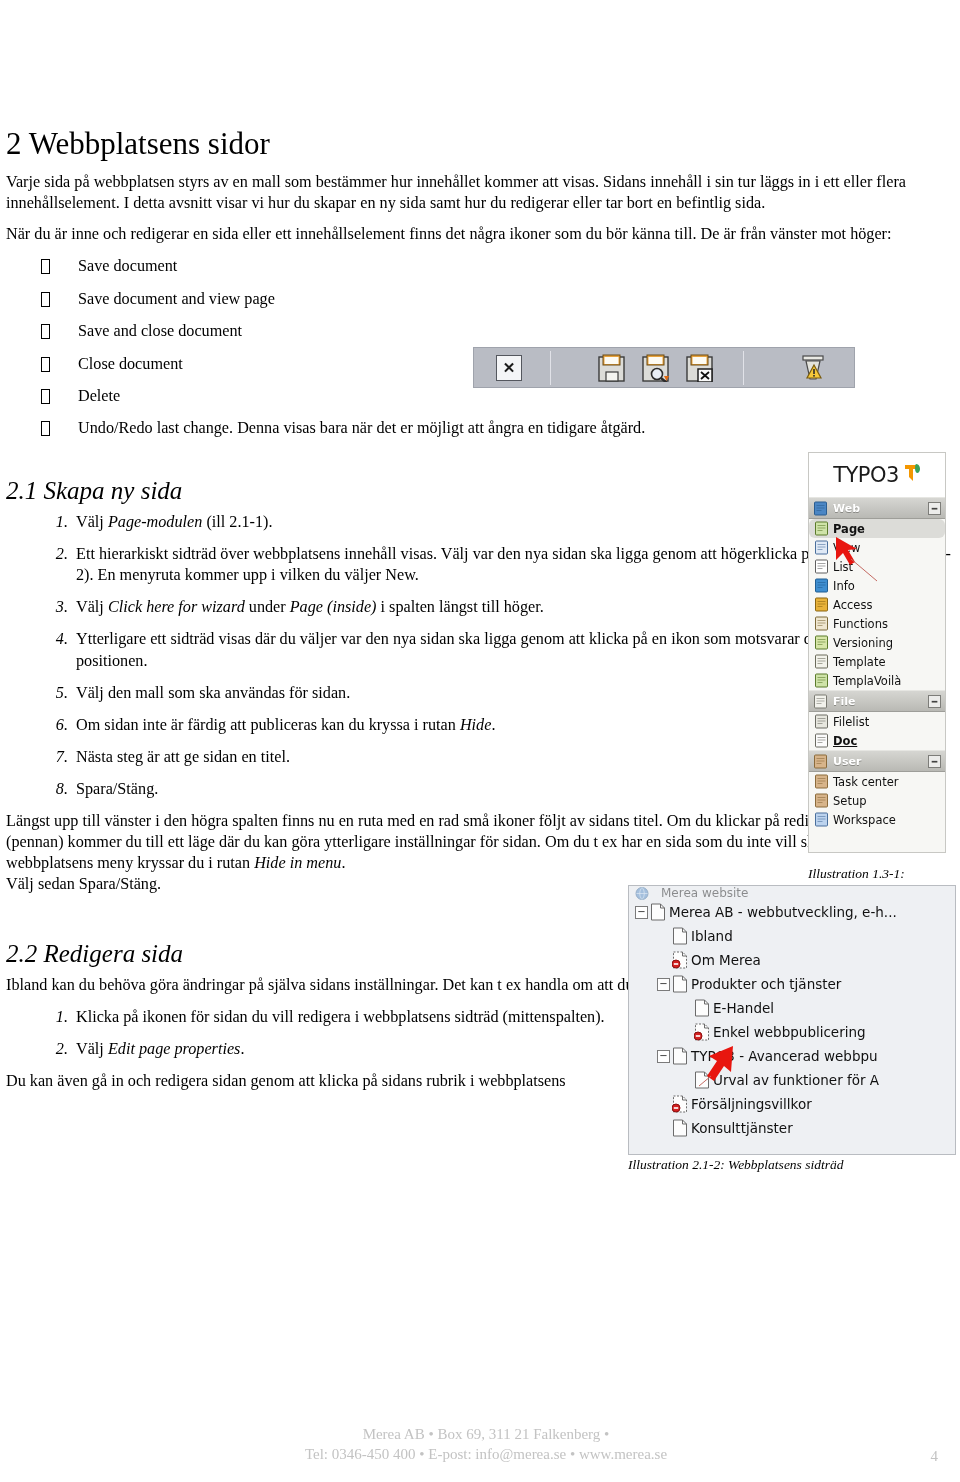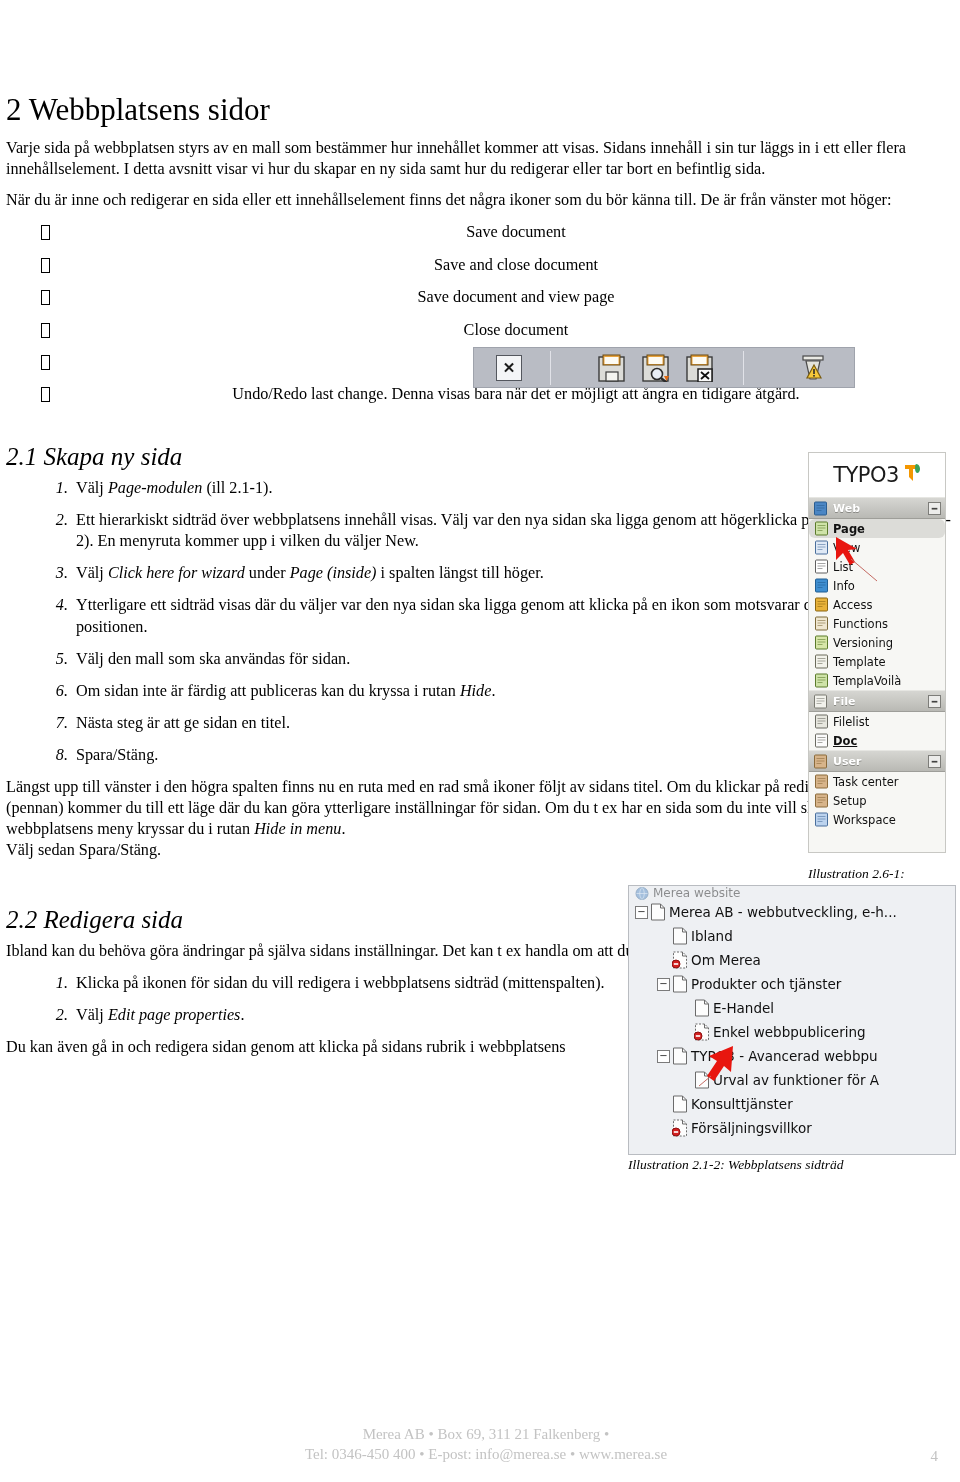--- a/index.html
+++ b/index.html
@@ -8,38 +8,38 @@
     font-family:"Liberation Serif","DejaVu Serif",serif;
     color:#000;position:relative;overflow:hidden;
   }
   .page{position:relative;width:960px;height:1482px;}
 
   
   .logo{position:absolute;left:6px;top:6px;width:240px;height:60px;}
   .logo svg{display:block;}
 
   
-  .content{position:absolute;left:6px;top:94px;width:948px;}
+  .content{position:absolute;left:6px;top:128px;width:948px;}
 
   h1.doc-h1{
     font-size:31px;font-weight:normal;margin:0 0 11px 0;
     letter-spacing:0px;line-height:1.05;
   }
   h2.doc-h2{
     font-size:25px;font-style:italic;font-weight:normal;
     margin:0 0 8px 0;line-height:1.1;
   }
   p.body{
     font-size:16.2px;line-height:1.295;margin:0 0 11px 0;text-align:left;
   }
   p.body.tight{margin-bottom:0;}
   .i{font-style:italic;}
 
   
-  ul.tofu{list-style:none;margin:0 0 0 0;padding:0;text-align:center;}
+  ul.tofu{list-style:none;margin:0 0 0 0;padding:0;}
   ul.tofu li{
     position:relative;font-size:16.2px;line-height:1.32;
     padding-left:72px;margin-bottom:11px;
   }
   ul.tofu li .box{
     position:absolute;left:35px;top:3px;
     width:7px;height:13px;border:1px solid #000;
   }
 
   
@@ -141,22 +141,22 @@
 
 
   <div class="content">
     <h1 class="doc-h1">2 Webbplatsens sidor</h1>
 
     <p class="body">Varje sida på webbplatsen styrs av en mall som bestämmer hur innehållet kommer att visas. Sidans innehåll i sin tur läggs in i ett eller flera innehållselement. I detta avsnitt visar vi hur du skapar en ny sida samt hur du redigerar eller tar bort en befintlig sida.</p>
     <p class="body">När du är inne och redigerar en sida eller ett innehållselement finns det några ikoner som du bör känna till. De är från vänster mot höger:</p>
 
     <ul class="tofu" id="icon-list">
         <li><span class="box"></span><span>Save document</span></li>
+        <li><span class="box"></span><span>Save document and view page</span></li>
         <li><span class="box"></span><span>Save and close document</span></li>
-        <li><span class="box"></span><span>Save document and view page</span></li>
         <li><span class="box"></span><span>Close document</span></li>
         <li><span class="box"></span><span>Delete</span></li>
         <li><span class="box"></span><span>Undo/Redo last change. Denna visas bara när det er möjligt att ångra en tidigare åtgärd.</span></li>
       </ul>
 
     <div style="height:26px"></div>
 
     <h2 class="doc-h2">2.1 Skapa ny sida</h2>
     <ol class="num" id="steps21">
         <li><span class="n">1.</span><span>Välj <span class="i">Page-modulen</span> (ill 2.1-1).</span></li>
@@ -362,31 +362,31 @@
           <span>Workspace</span>
         </div>
       </div>
 
     <svg class="arrow-red" style="left:22px;top:82px;width:50px;height:50px;" viewBox="0 0 50 50">
       <path d="M5 2 L5 25 L12 18 L19 30 L24 27 L17 15 L26 14 Z" fill="#e8160f"></path>
       <path d="M20 24 L46 46" stroke="#c46a62" stroke-width="1"></path>
     </svg>
   </div>
   <div class="cap" style="left:808px;top:866px;width:150px;">
-    <span>Illustration 2.6-1:</span><br>
+    <span>Illustration 1.3-1:</span><br>
     <span>Page-modul</span>
   </div>
 
   <div class="tree-panel">
     <div class="tree-row" style="height:14px;opacity:.45;padding-left:6px;">
       <svg width="14" height="13" viewBox="0 0 14 13">
           <circle cx="7" cy="6.5" r="6" fill="#4b86c4" stroke="#2a5d91"></circle>
           <path d="M1.5 6.5 h11 M7 .5 c3 3 3 9 0 12 c-3 -3 -3 -9 0 -12" stroke="#cfe3f5" fill="none" stroke-width=".7"></path>
         </svg>
-      <span style="margin-left:4px;font-size:12px;">Merea website</span>
+      <span style="margin-left:12px;font-size:12px;">Merea website</span>
     </div>
     <div id="tree-rows">
         <div class="tree-row">
           <span style="display:inline-block;width:6px"></span>
           <span class="pm">−</span>
           <span class="docicon"><svg viewBox="0 0 16 18">
               <path d="M1.5 1 h9 l4 4 v12 h-13 z" fill="#fdfdfd" stroke="#6b6b6b" stroke-width="1"></path>
               <path d="M10.5 1 v4 h4" fill="none" stroke="#6b6b6b" stroke-width="1"></path>
             </svg></span>
           <span>Merea AB - webbutveckling, e-h...</span>
@@ -455,35 +455,35 @@
           <span class="docicon"><svg viewBox="0 0 16 18">
               <path d="M1.5 1 h9 l4 4 v12 h-13 z" fill="#fdfdfd" stroke="#6b6b6b" stroke-width="1"></path>
               <path d="M10.5 1 v4 h4" fill="none" stroke="#6b6b6b" stroke-width="1"></path>
             </svg></span>
           <span>Urval av funktioner för A</span>
         </div>
         <div class="tree-row">
           <span style="display:inline-block;width:28px"></span>
           <span style="display:inline-block;width:13px"></span>
           <span class="docicon"><svg viewBox="0 0 16 18">
-              <path d="M1.5 1 h9 l4 4 v12 h-13 z" fill="#fdfdfd" stroke="#6b6b6b" stroke-width="1"></path>
-              <path d="M10.5 1 v4 h4" fill="none" stroke="#6b6b6b" stroke-width="1"></path>
-            </svg></span>
-          <span>Konsulttjänster</span>
-        </div>
-        <div class="tree-row">
-          <span style="display:inline-block;width:28px"></span>
-          <span style="display:inline-block;width:13px"></span>
-          <span class="docicon"><svg viewBox="0 0 16 18">
               <path d="M1.5 1 h9 l4 4 v12 h-13 z" fill="#fdfdfd" stroke="#6b6b6b" stroke-width="1" stroke-dasharray="2 1.5"></path>
               <path d="M10.5 1 v4 h4" fill="none" stroke="#6b6b6b" stroke-width="1"></path>
               <circle cx="4" cy="13" r="4" fill="#d32020" stroke="#8e1010"></circle>
               <rect x="1.8" y="12.2" width="4.4" height="1.6" fill="#fff"></rect>
             </svg></span>
           <span>Försäljningsvillkor</span>
+        </div>
+        <div class="tree-row">
+          <span style="display:inline-block;width:28px"></span>
+          <span style="display:inline-block;width:13px"></span>
+          <span class="docicon"><svg viewBox="0 0 16 18">
+              <path d="M1.5 1 h9 l4 4 v12 h-13 z" fill="#fdfdfd" stroke="#6b6b6b" stroke-width="1"></path>
+              <path d="M10.5 1 v4 h4" fill="none" stroke="#6b6b6b" stroke-width="1"></path>
+            </svg></span>
+          <span>Konsulttjänster</span>
         </div>
       </div>
 
     <svg class="arrow-red" style="left:70px;top:158px;width:60px;height:60px;" viewBox="0 0 60 60">
       <path d="M34 2 L10 12 L18 17 L8 32 L15 37 L25 22 L32 28 Z" fill="#e8160f"></path>
       <path d="M12 32 L-12 52" stroke="#c46a62" stroke-width="1"></path>
     </svg>
   </div>
   <div class="cap" style="left:628px;top:1157px;width:330px;">
     <span>Illustration 2.1-2: Webbplatsens sidträd</span>

